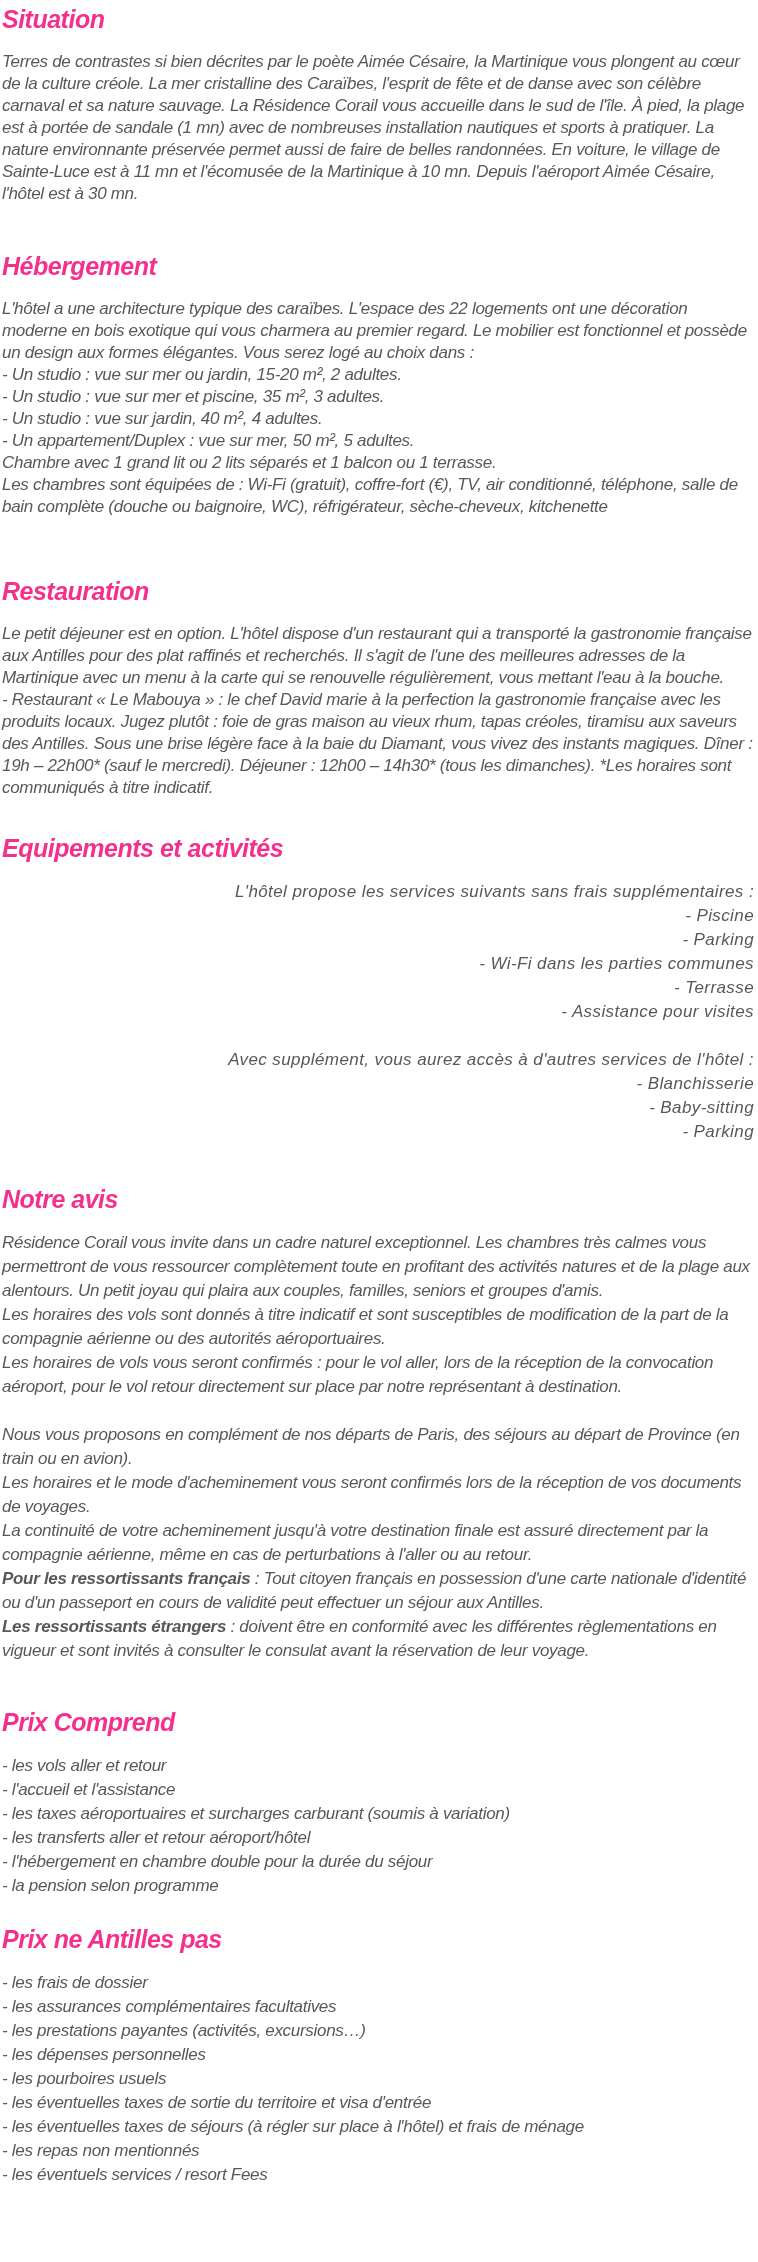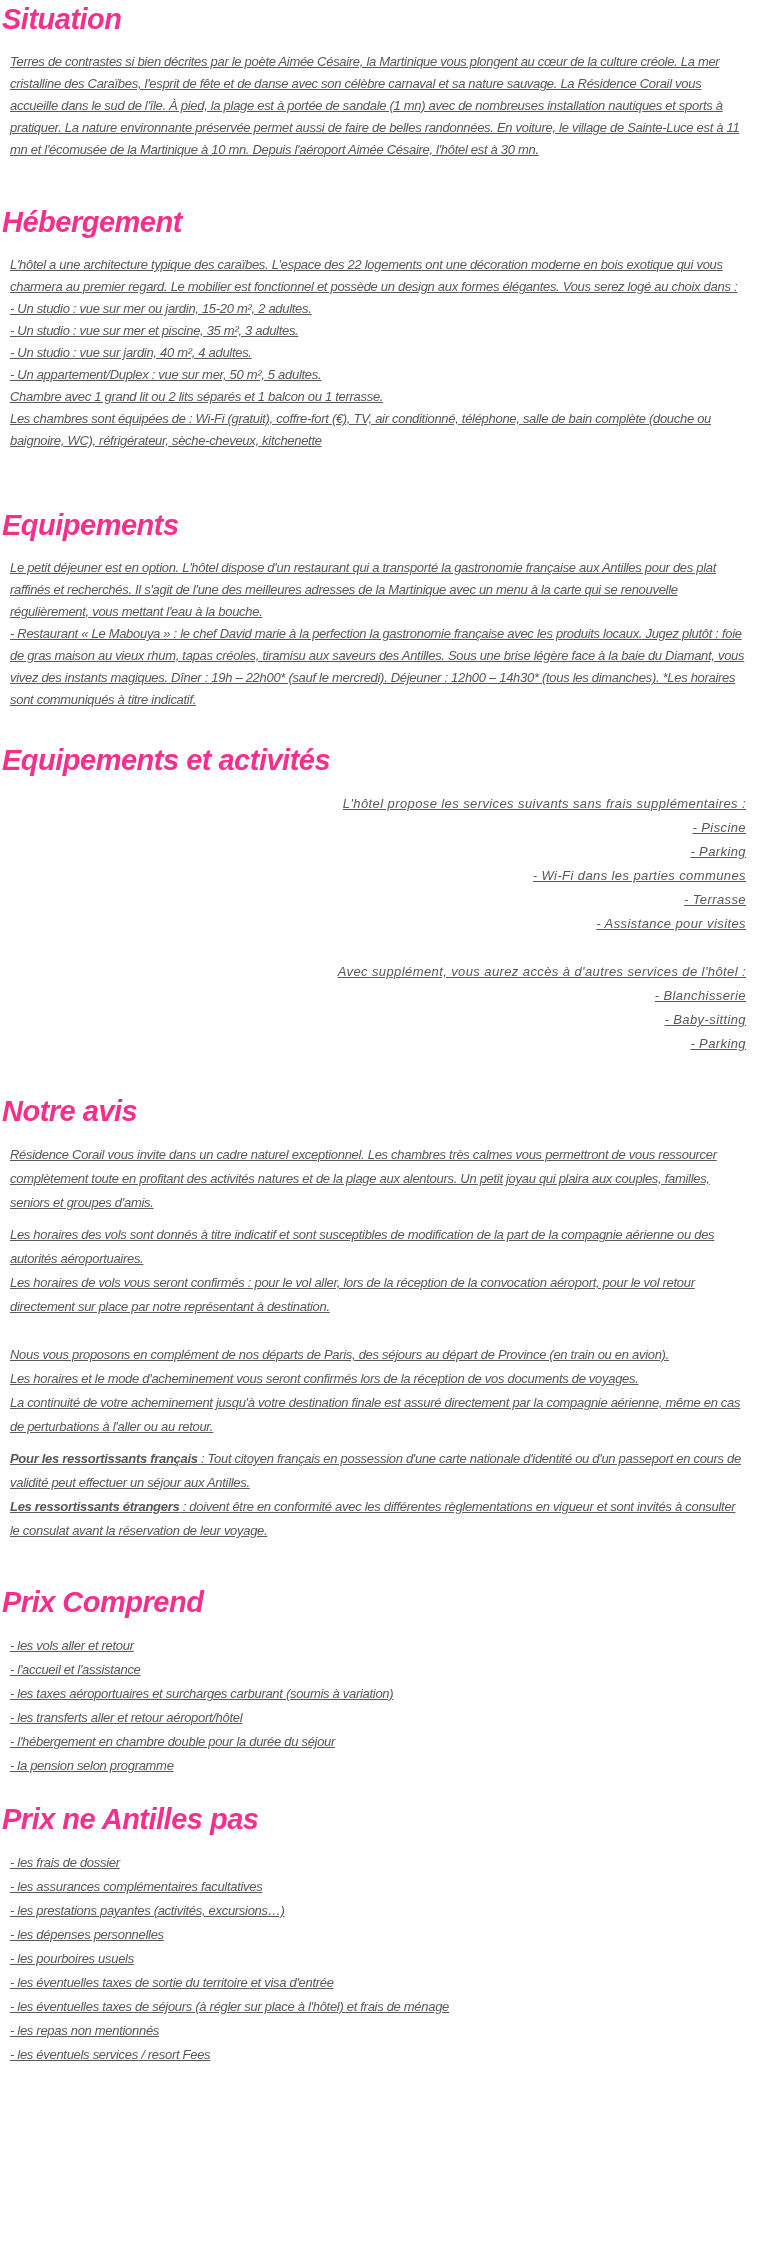--- a/index.html
+++ b/index.html
@@ -12,40 +12,39 @@
     box-sizing:border-box;
     width:758px;
     padding:4px 4px 24px 2px;
     font-family:"Liberation Sans", sans-serif;
     font-style:italic;
     color:var(--body-color);
   }
   section{margin:0;}
   h2.heading{
     color:var(--accent);
-    font-size:29px;
+    font-size:25px;
     line-height:31px;
     font-weight:700;
     font-style:italic;
     letter-spacing:-0.5px;
     margin:58px 0 16px 0;
   }
   h2.heading.first{margin-top:0;}
   h2.mt-xl{margin-top:46px;}
   h2.mt-md{margin-top:40px;}
   h2.mt-sm{margin-top:34px;}
   h2.mt-xs{margin-top:26px;}
   h2.mt-lg{margin-top:44px;}
   p.body{
-    font-size:13px;
+    font-size:17px;
     line-height:22px;
     letter-spacing:-0.3px;
-    margin:8px;
+    margin:0;
     white-space:pre-line;
-    text-decoration:underline;
   }
   p.body.roomy{
     line-height:24px;
   }
   p.body.wide{
     letter-spacing:0.4px;
     line-height:24px;
     text-align:right;
   }
   p.body + p.body{margin-top:24px;}
@@ -66,21 +65,21 @@
     <p class="body">L'hôtel a une architecture typique des caraïbes. L'espace des 22 logements ont une décoration moderne en bois exotique qui vous charmera au premier regard. Le mobilier est fonctionnel et possède un design aux formes élégantes. Vous serez logé au choix dans :
 - Un studio : vue sur mer ou jardin, 15-20 m², 2 adultes.
 - Un studio : vue sur mer et piscine, 35 m², 3 adultes.
 - Un studio : vue sur jardin, 40 m², 4 adultes.
 - Un appartement/Duplex : vue sur mer, 50 m², 5 adultes.
 Chambre avec 1 grand lit ou 2 lits séparés et 1 balcon ou 1 terrasse.
 Les chambres sont équipées de : Wi-Fi (gratuit), coffre-fort (€), TV, air conditionné, téléphone, salle de bain complète (douche ou baignoire, WC), réfrigérateur, sèche-cheveux, kitchenette</p>
   </section>
 
   <section>
-    <h2 class="heading">Equipements</h2>
+    <h2 class="heading">Restauration</h2>
     <p class="body">Le petit déjeuner est en option. L'hôtel dispose d'un restaurant qui a transporté la gastronomie française aux Antilles pour des plat raffinés et recherchés. Il s'agit de l'une des meilleures adresses de la Martinique avec un menu à la carte qui se renouvelle régulièrement, vous mettant l'eau à la bouche.
 - Restaurant « Le Mabouya » : le chef David marie à la perfection la gastronomie française avec les produits locaux. Jugez plutôt : foie de gras maison au vieux rhum, tapas créoles, tiramisu aux saveurs des Antilles. Sous une brise légère face à la baie du Diamant, vous vivez des instants magiques. Dîner : 19h – 22h00* (sauf le mercredi). Déjeuner : 12h00 – 14h30* (tous les dimanches). *Les horaires sont communiqués à titre indicatif.</p>
   </section>
 
   <section>
     <h2 class="heading mt-sm">Equipements et activités</h2>
     <p class="body wide">L'hôtel propose les services suivants sans frais supplémentaires :
 - Piscine
 - Parking
 - Wi-Fi dans les parties communes

